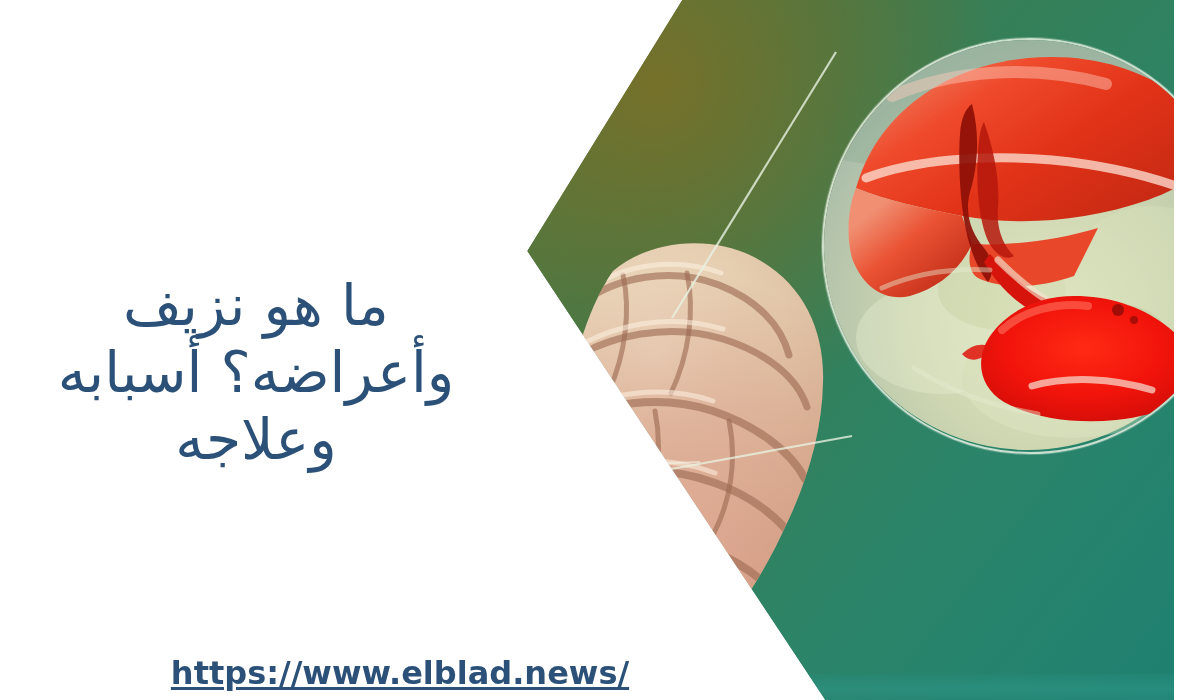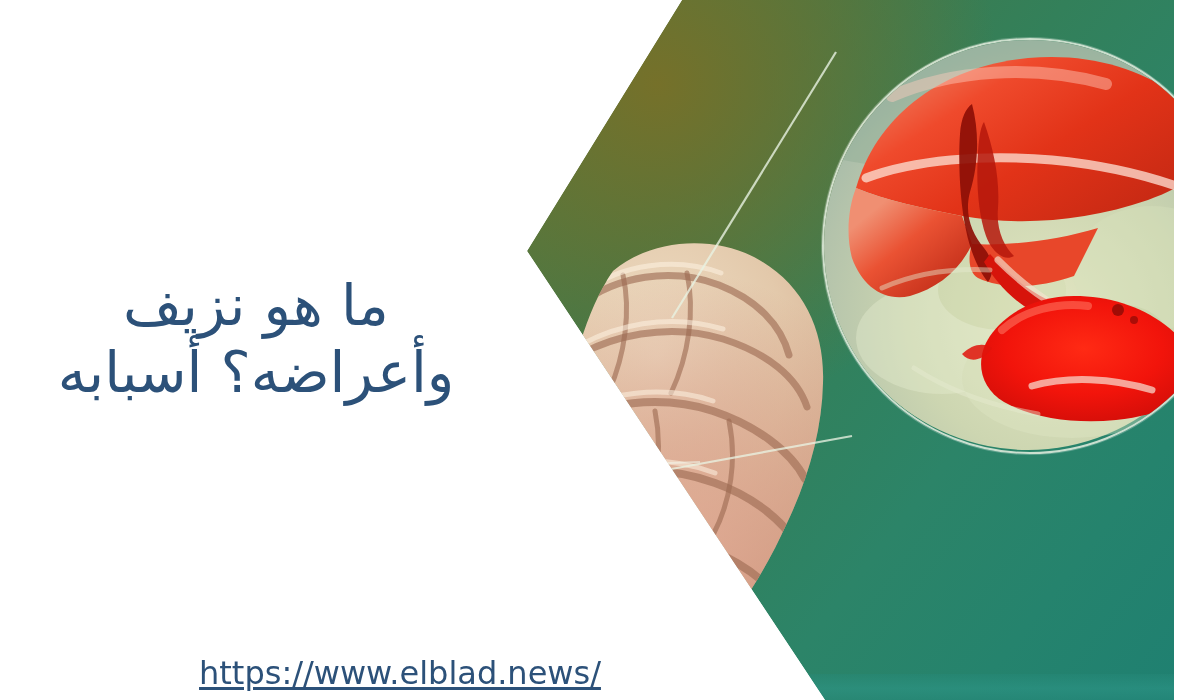--- a/index.html
+++ b/index.html
@@ -79,21 +79,21 @@
   #site-url{
     position:absolute;left:0px;top:653px;width:800px;
     text-align:center;direction:ltr;
   }
   #site-url a, #site-url span.urltext{
     color:#2c5179;
     font-size:32px;
     line-height:40px;
     text-decoration:underline;
     text-underline-offset:3px;
-    font-weight:400;
+    font-weight:700;
     font-family:"DejaVu Sans","Liberation Sans",sans-serif;
   }
 </style>
 </head>
 <body>
 
 <div id="stage">
 
   <div id="artwork">
     <div id="art-clip">
@@ -252,19 +252,20 @@
   </div>
 
   <svg id="white-wedge" viewBox="0 0 1200 700">
     <path d="M0,0 L682,0 L527,251 L825,700 L0,700 Z" fill="#ffffff"></path>
     <path d="M1174,0 L1200,0 L1200,700 L1174,700 Z" fill="#ffffff"></path>
   </svg>
 
   <div id="text-block">
     <div class="headline-line">ما هو نزيف</div>
     <div class="headline-line">وأعراضه؟ أسبابه</div>
+    <div class="headline-line">وعلاجه</div>
   </div>
 
   <div id="site-url">
     <span class="urltext">https://www.elblad.news/</span>
   </div>
 
 </div>
 
 </body></html>

